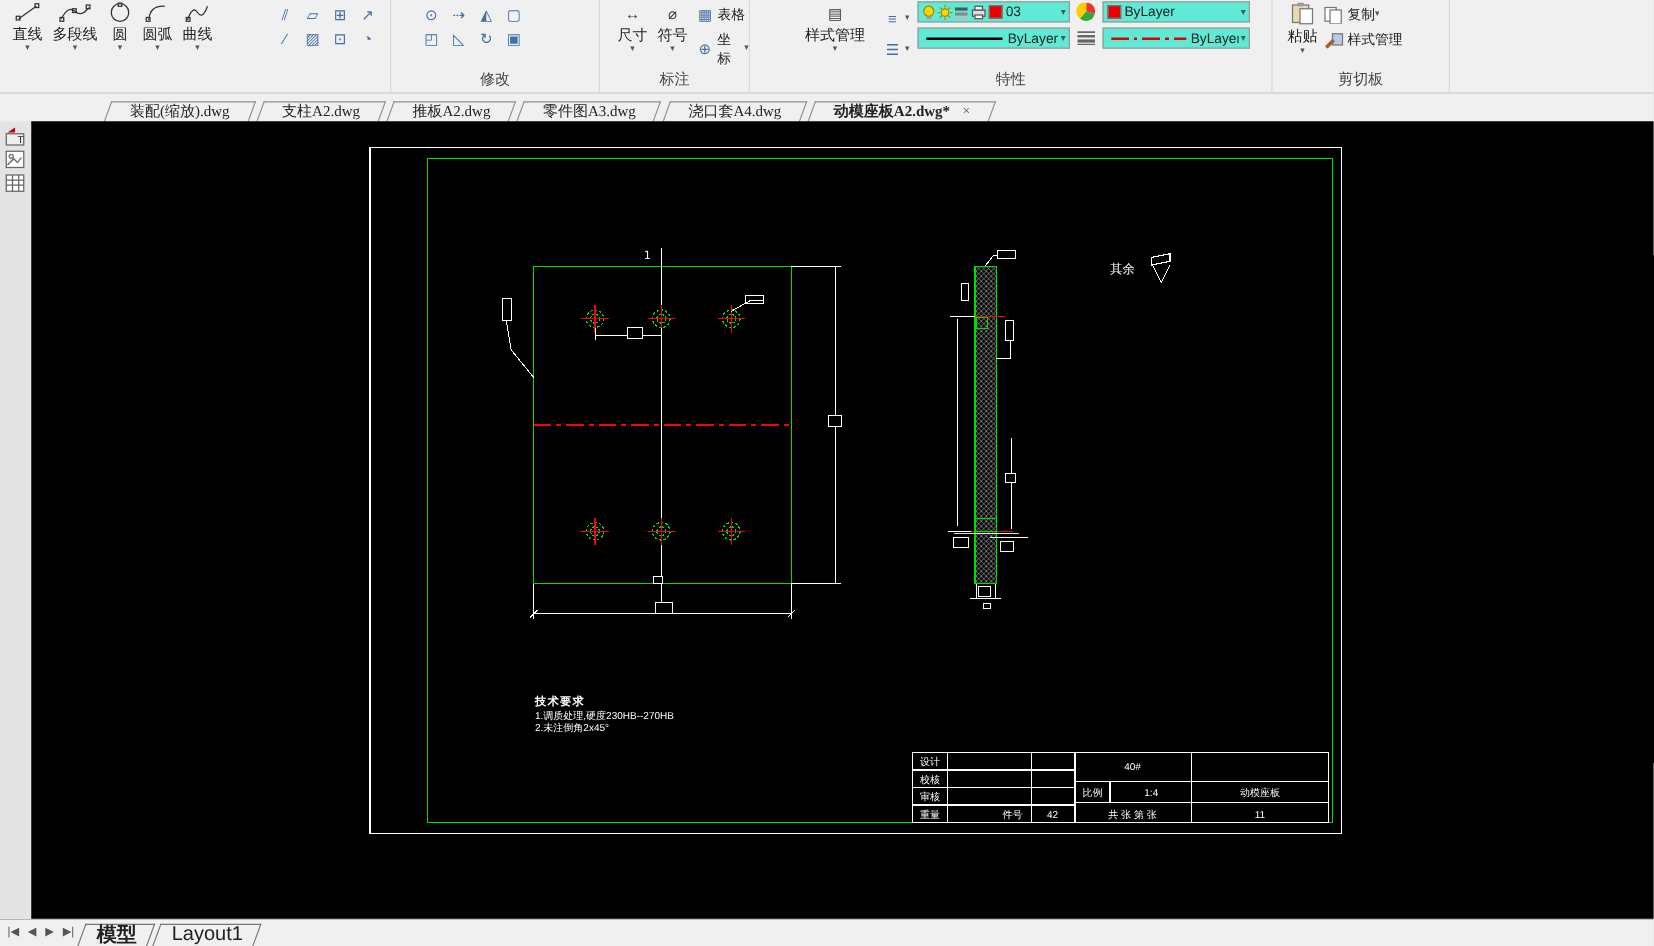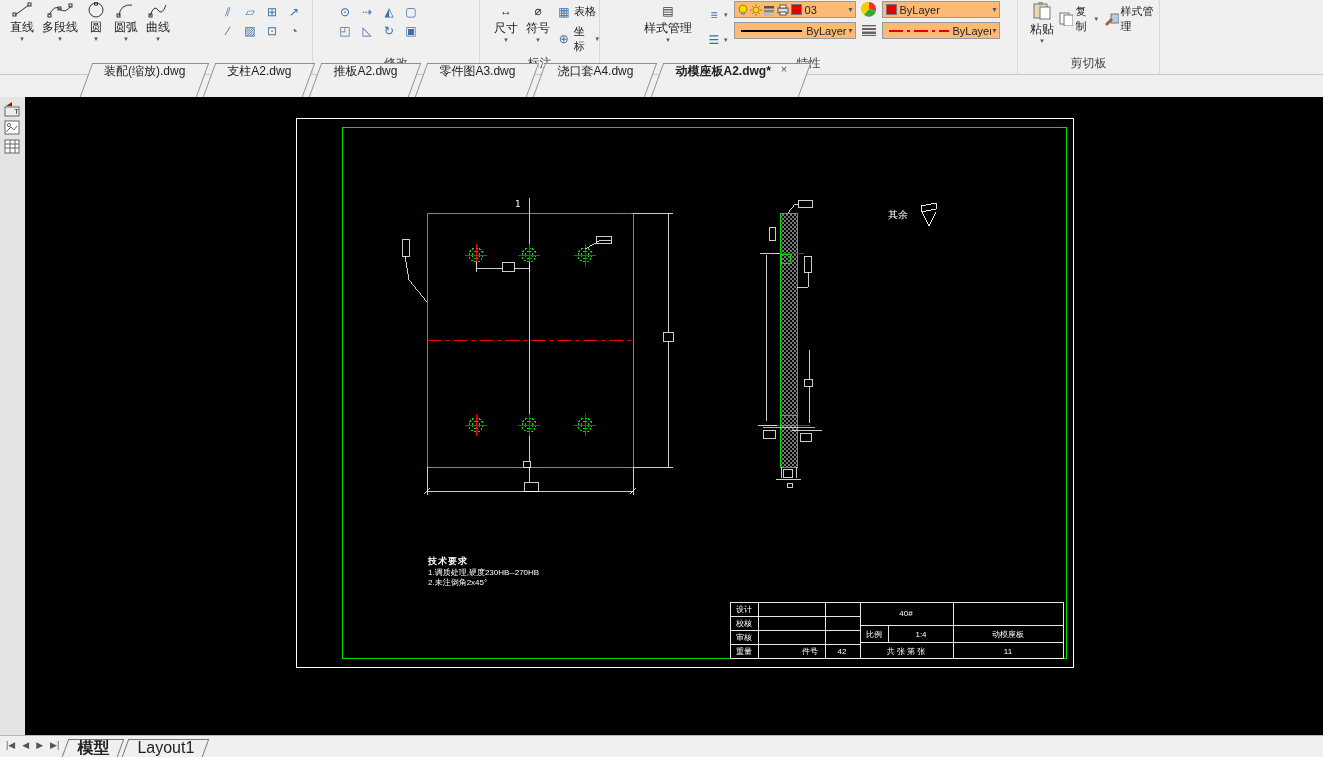--- a/index.html
+++ b/index.html
@@ -15,34 +15,34 @@
   .bigbtn { display:inline-flex; flex-direction:column; align-items:center;
             padding:1px 4px 0 4px; margin-top:1px; cursor:default; }
   .bigbtn .blabel { font-size:12px; color:#222; white-space:nowrap; margin-top:1px; }
   .caret { font-size:7px; color:#555; line-height:6px; }
   .bigrow { display:flex; align-items:flex-start; padding-left:6px; }
   .micon { width:20px; height:17px; display:inline-flex; align-items:center; justify-content:center;
            font-size:12px; color:#3f6fa5; }
   .igrid { display:grid; grid-template-columns:repeat(4,22px); grid-auto-rows:19px;
            position:absolute; top:3px; }
   .smallrow { display:flex; align-items:center; font-size:11px; color:#222; }
-  .combo { display:flex; align-items:center; background:#fdba74; border:1px solid #9a9a9a;
+  .combo { display:flex; align-items:center; background:#5eead4; border:1px solid #9a9a9a;
            height:17px; font-size:11px; color:#222; padding:0 2px; }
   .combo .val { overflow:hidden; white-space:nowrap; flex:1; }
   .sw { width:11px; height:11px; background:#e80000; border:1px solid #777; margin:0 3px 0 1px; flex:none; }
   .dropcaret { font-size:8px; color:#555; margin-left:2px; flex:none; }
   .ltline { flex:1; height:0; border-top:2px solid #000; margin:0 4px; }
   .ltline2 { flex:1; height:2px; margin:0 4px;
              background:repeating-linear-gradient(90deg,#e00000 0 14px,transparent 14px 18px,#e00000 18px 21px,transparent 21px 25px); }
 
   
   .tabbar { position:relative; width:1323px; height:22px; background:#f0f0f0; display:flex;
             align-items:flex-end; padding-left:86px; }
-  .ftab { position:relative; height:34px; display:flex; padding:0 18px;
-          font-size:12px; color:#222; margin-right:6px; cursor:default; }
+  .ftab { position:relative; height:16px; display:flex; align-items:center; padding:0 18px;
+          font-size:12px; color:#222; margin-right:6px; cursor:default;font-family:Liberation Serif, serif; }
   .ftab::before { content:""; position:absolute; inset:0; transform:skewX(-20deg);
                   background:#f0f0f0; border:1px solid #909090; border-bottom:none; z-index:0; }
   .ftab span { position:relative; z-index:1; white-space:nowrap; }
   .ftab.active span.tl { font-weight:bold; }
   .closex { margin-left:10px; color:#555; font-size:11px; }
 
   
   .main { display:flex; width:1323px; height:638px; }
   .leftstrip { width:25px; background:#e4e4e4; padding-top:4px; display:flex;
                flex-direction:column; align-items:center; gap:3px; }
@@ -247,21 +247,21 @@
     <div class="bigrow" style="padding-left:8px;">
       <div class="bigbtn">
         <svg width="20" height="18">
             <rect x="2" y="2" width="13" height="14" fill="#e8d9b0" stroke="#777"></rect>
             <rect x="6" y="0" width="5" height="3" fill="#999"></rect>
             <rect x="8" y="5" width="10" height="12" fill="#fff" stroke="#777"></rect>
           </svg>
         <span class="blabel">粘贴</span>
         <span class="caret">▾</span>
       </div>
-      <div style="display:flex;flex-direction:row;margin-top:4px;gap:5px;">
+      <div style="display:flex;flex-direction:column;margin-top:4px;gap:5px;">
         <div class="smallrow">
           <svg width="18" height="14" style="margin-right:2px">
               <rect x="2" y="1" width="9" height="11" fill="#fff" stroke="#777"></rect>
               <rect x="6" y="3" width="9" height="11" fill="#fff" stroke="#777"></rect>
             </svg>
           <span>复制</span>
           <span class="caret">▾</span>
         </div>
         <div class="smallrow">
           <svg width="18" height="14" style="margin-right:2px">

